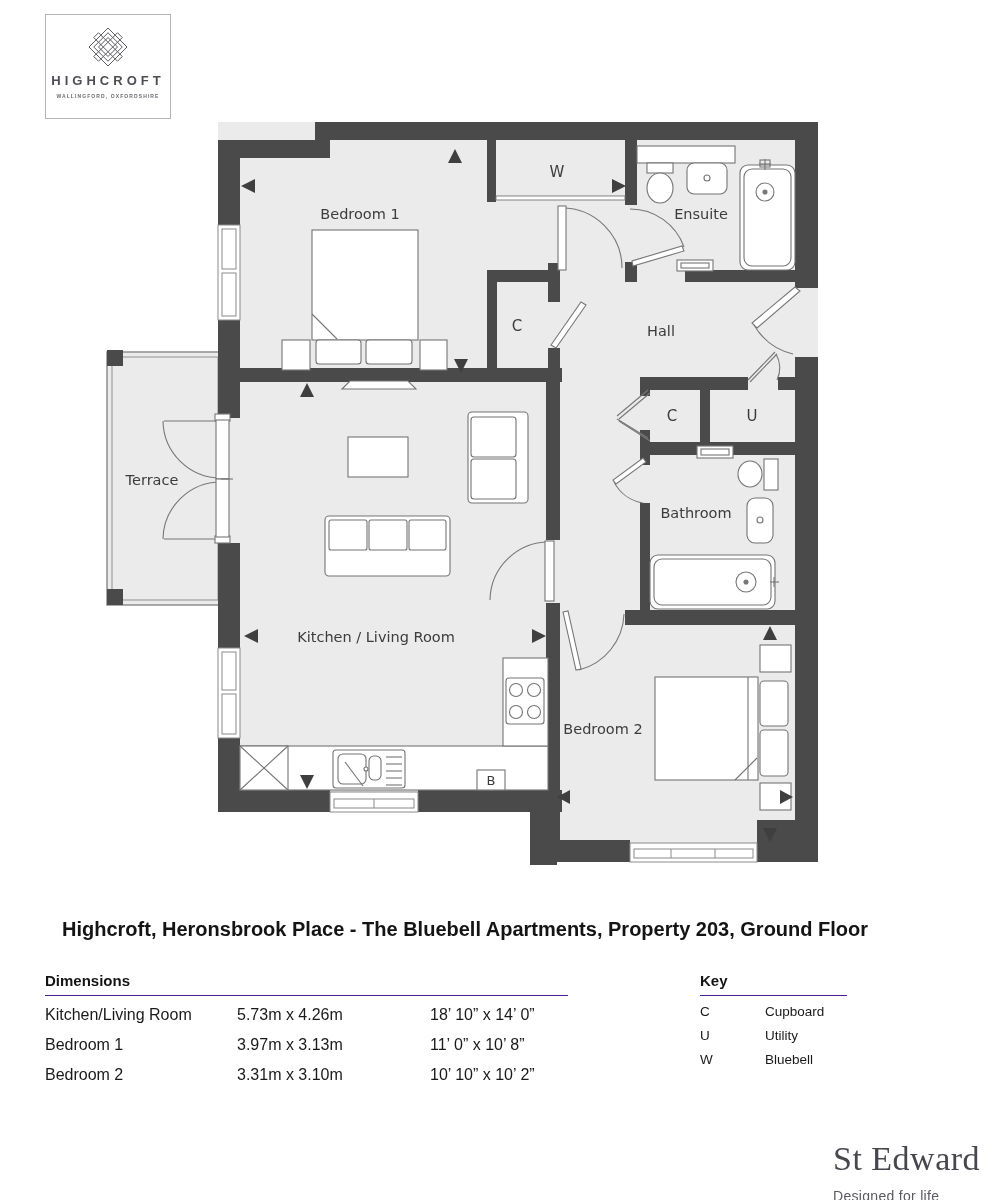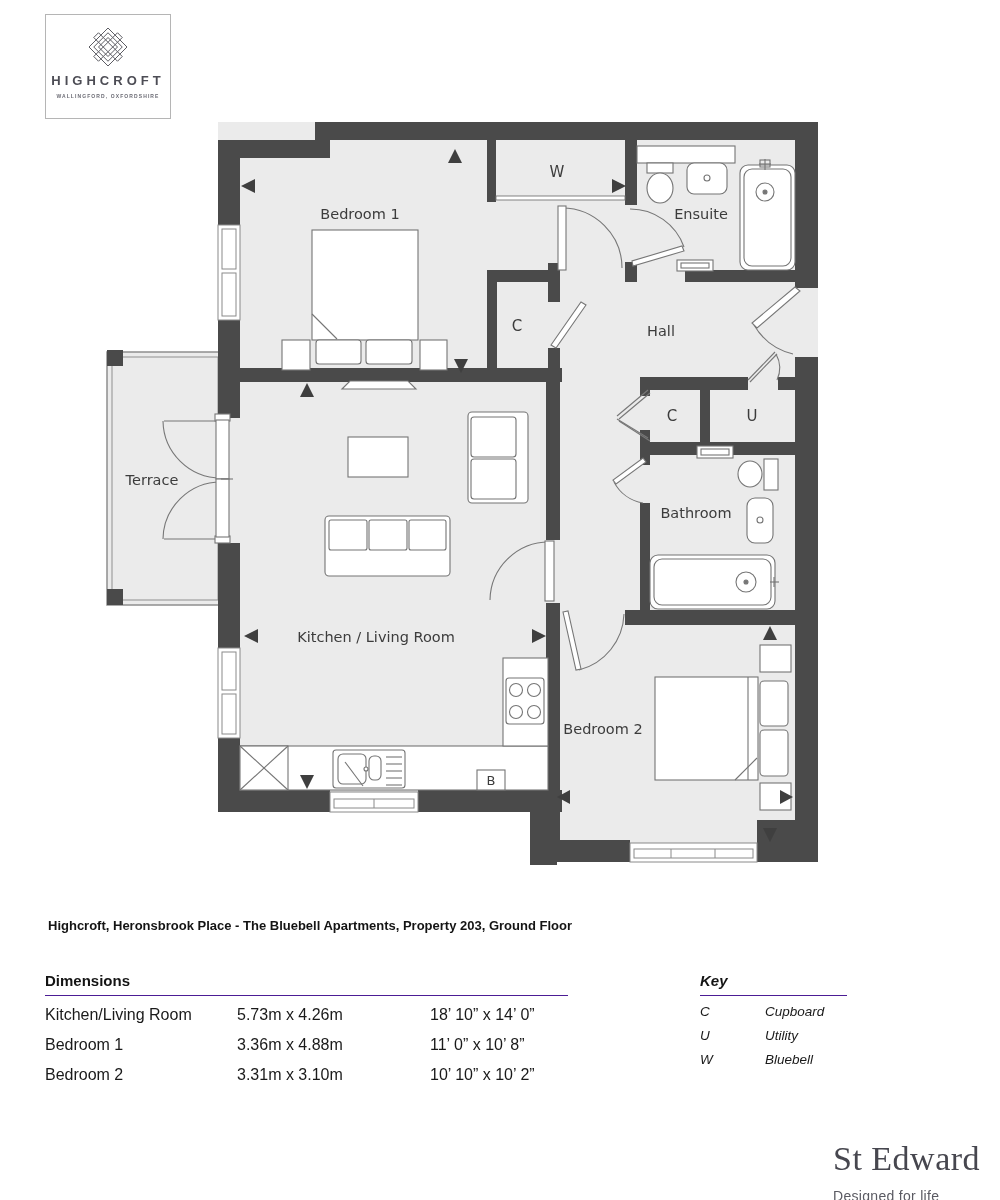--- a/index.html
+++ b/index.html
@@ -10,30 +10,30 @@
             border:1px solid #b5b5b5;background:#fff;text-align:center;}
   .logo-pattern{margin-top:13px;}
   .logo-name{font-size:13px;letter-spacing:4px;color:#4d4d55;font-weight:600;margin-top:3px;}
   .logo-sub{font-size:5px;letter-spacing:1.1px;color:#6b6b74;margin-top:5px;font-weight:600;}
   
   #plan-svg{position:absolute;left:0;top:0;}
   .room-label{font-family:"DejaVu Sans","Liberation Sans",sans-serif;font-size:14.5px;fill:#3c3c3c;}
   .letter-label{font-family:"DejaVu Sans","Liberation Sans",sans-serif;font-size:15px;fill:#3c3c3c;}
   .b-label{font-family:"DejaVu Sans","Liberation Sans",sans-serif;font-size:13px;fill:#3c3c3c;}
   
-  .main-title{position:absolute;left:48px;top:918px;width:910px;font-size:13px;font-weight:bold;color:#141414;}
+  .main-title{position:absolute;left:62px;top:918px;width:910px;font-size:20px;font-weight:bold;color:#141414;}
   .dims{position:absolute;left:45px;top:972px;width:523px;}
   .dims h3,.key h3{margin:0;font-size:15px;font-weight:bold;color:#141414;
                    border-bottom:1px solid #4c1d95;padding-bottom:6px;}
   .dims table{border-collapse:collapse;margin-top:4px;}
   .dims td{font-size:16px;color:#1a1a1a;padding:6px 0;}
   .dims td.c1{width:192px;}
   .dims td.c2{width:193px;}
   .dims td.c3{width:138px;}
-  .key{position:absolute;left:700px;top:972px;width:147px;font-style:italic;}
+  .key{position:absolute;left:700px;top:972px;width:147px;}
   .key table{border-collapse:collapse;margin-top:3px;}
   .key td{font-size:13.5px;color:#1a1a1a;padding:4.5px 0;}
   .key td.sym{width:65px;}
   .developer{position:absolute;left:833px;top:1140px;text-align:left;}
   .dev-name{font-family:"Liberation Serif",serif;font-size:34px;color:#47474f;letter-spacing:0.5px;}
   .dev-tag{font-size:14px;color:#5a5a62;margin-top:10px;letter-spacing:0.3px;}
 </style>
 </head>
 <body>
 
@@ -352,21 +352,21 @@
     <h3>Dimensions</h3>
     <table>
       <tbody>
           <tr>
         <td class="c1">Kitchen/Living Room</td>
         <td class="c2">5.73m x 4.26m</td>
         <td class="c3">18’ 10” x 14’ 0”</td>
       </tr>
       <tr>
         <td class="c1">Bedroom 1</td>
-        <td class="c2">3.36m x 4.88m</td>
+        <td class="c2">3.97m x 3.13m</td>
         <td class="c3">11’ 0” x 10’ 8”</td>
       </tr>
       <tr>
         <td class="c1">Bedroom 2</td>
         <td class="c2">3.31m x 3.10m</td>
         <td class="c3">10’ 10” x 10’ 2”</td>
       </tr>
     </tbody>
       </table>
   </div>

